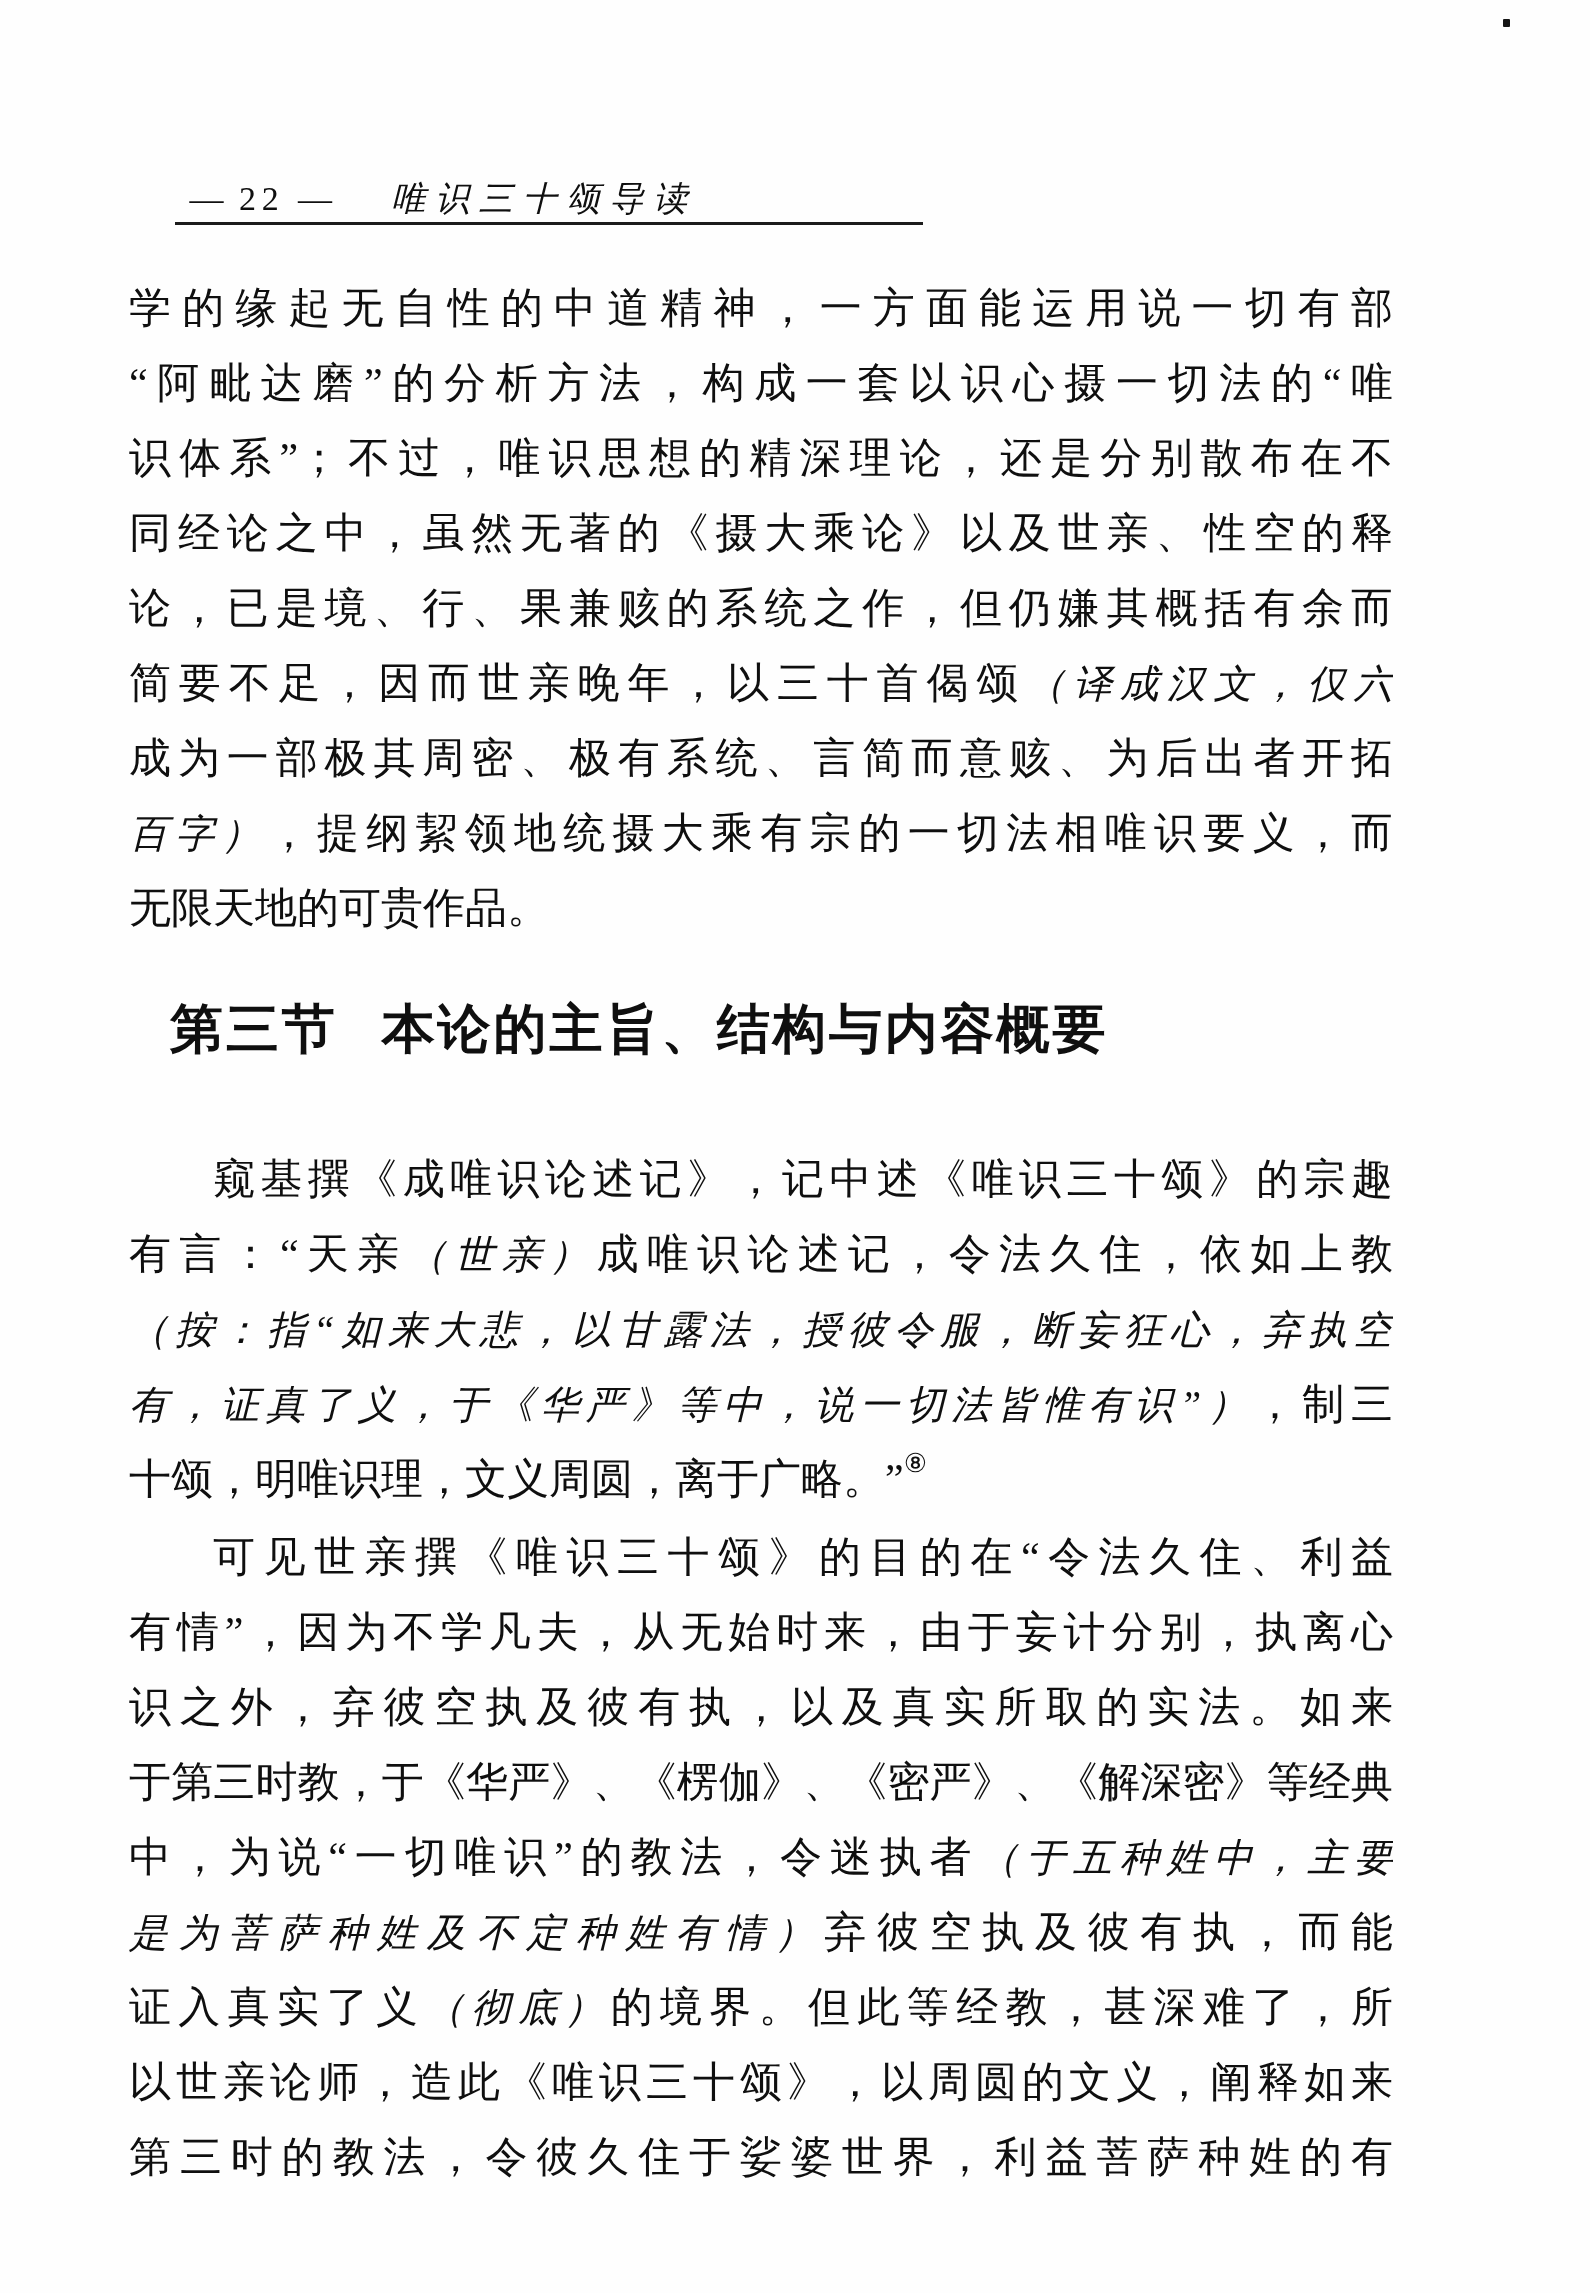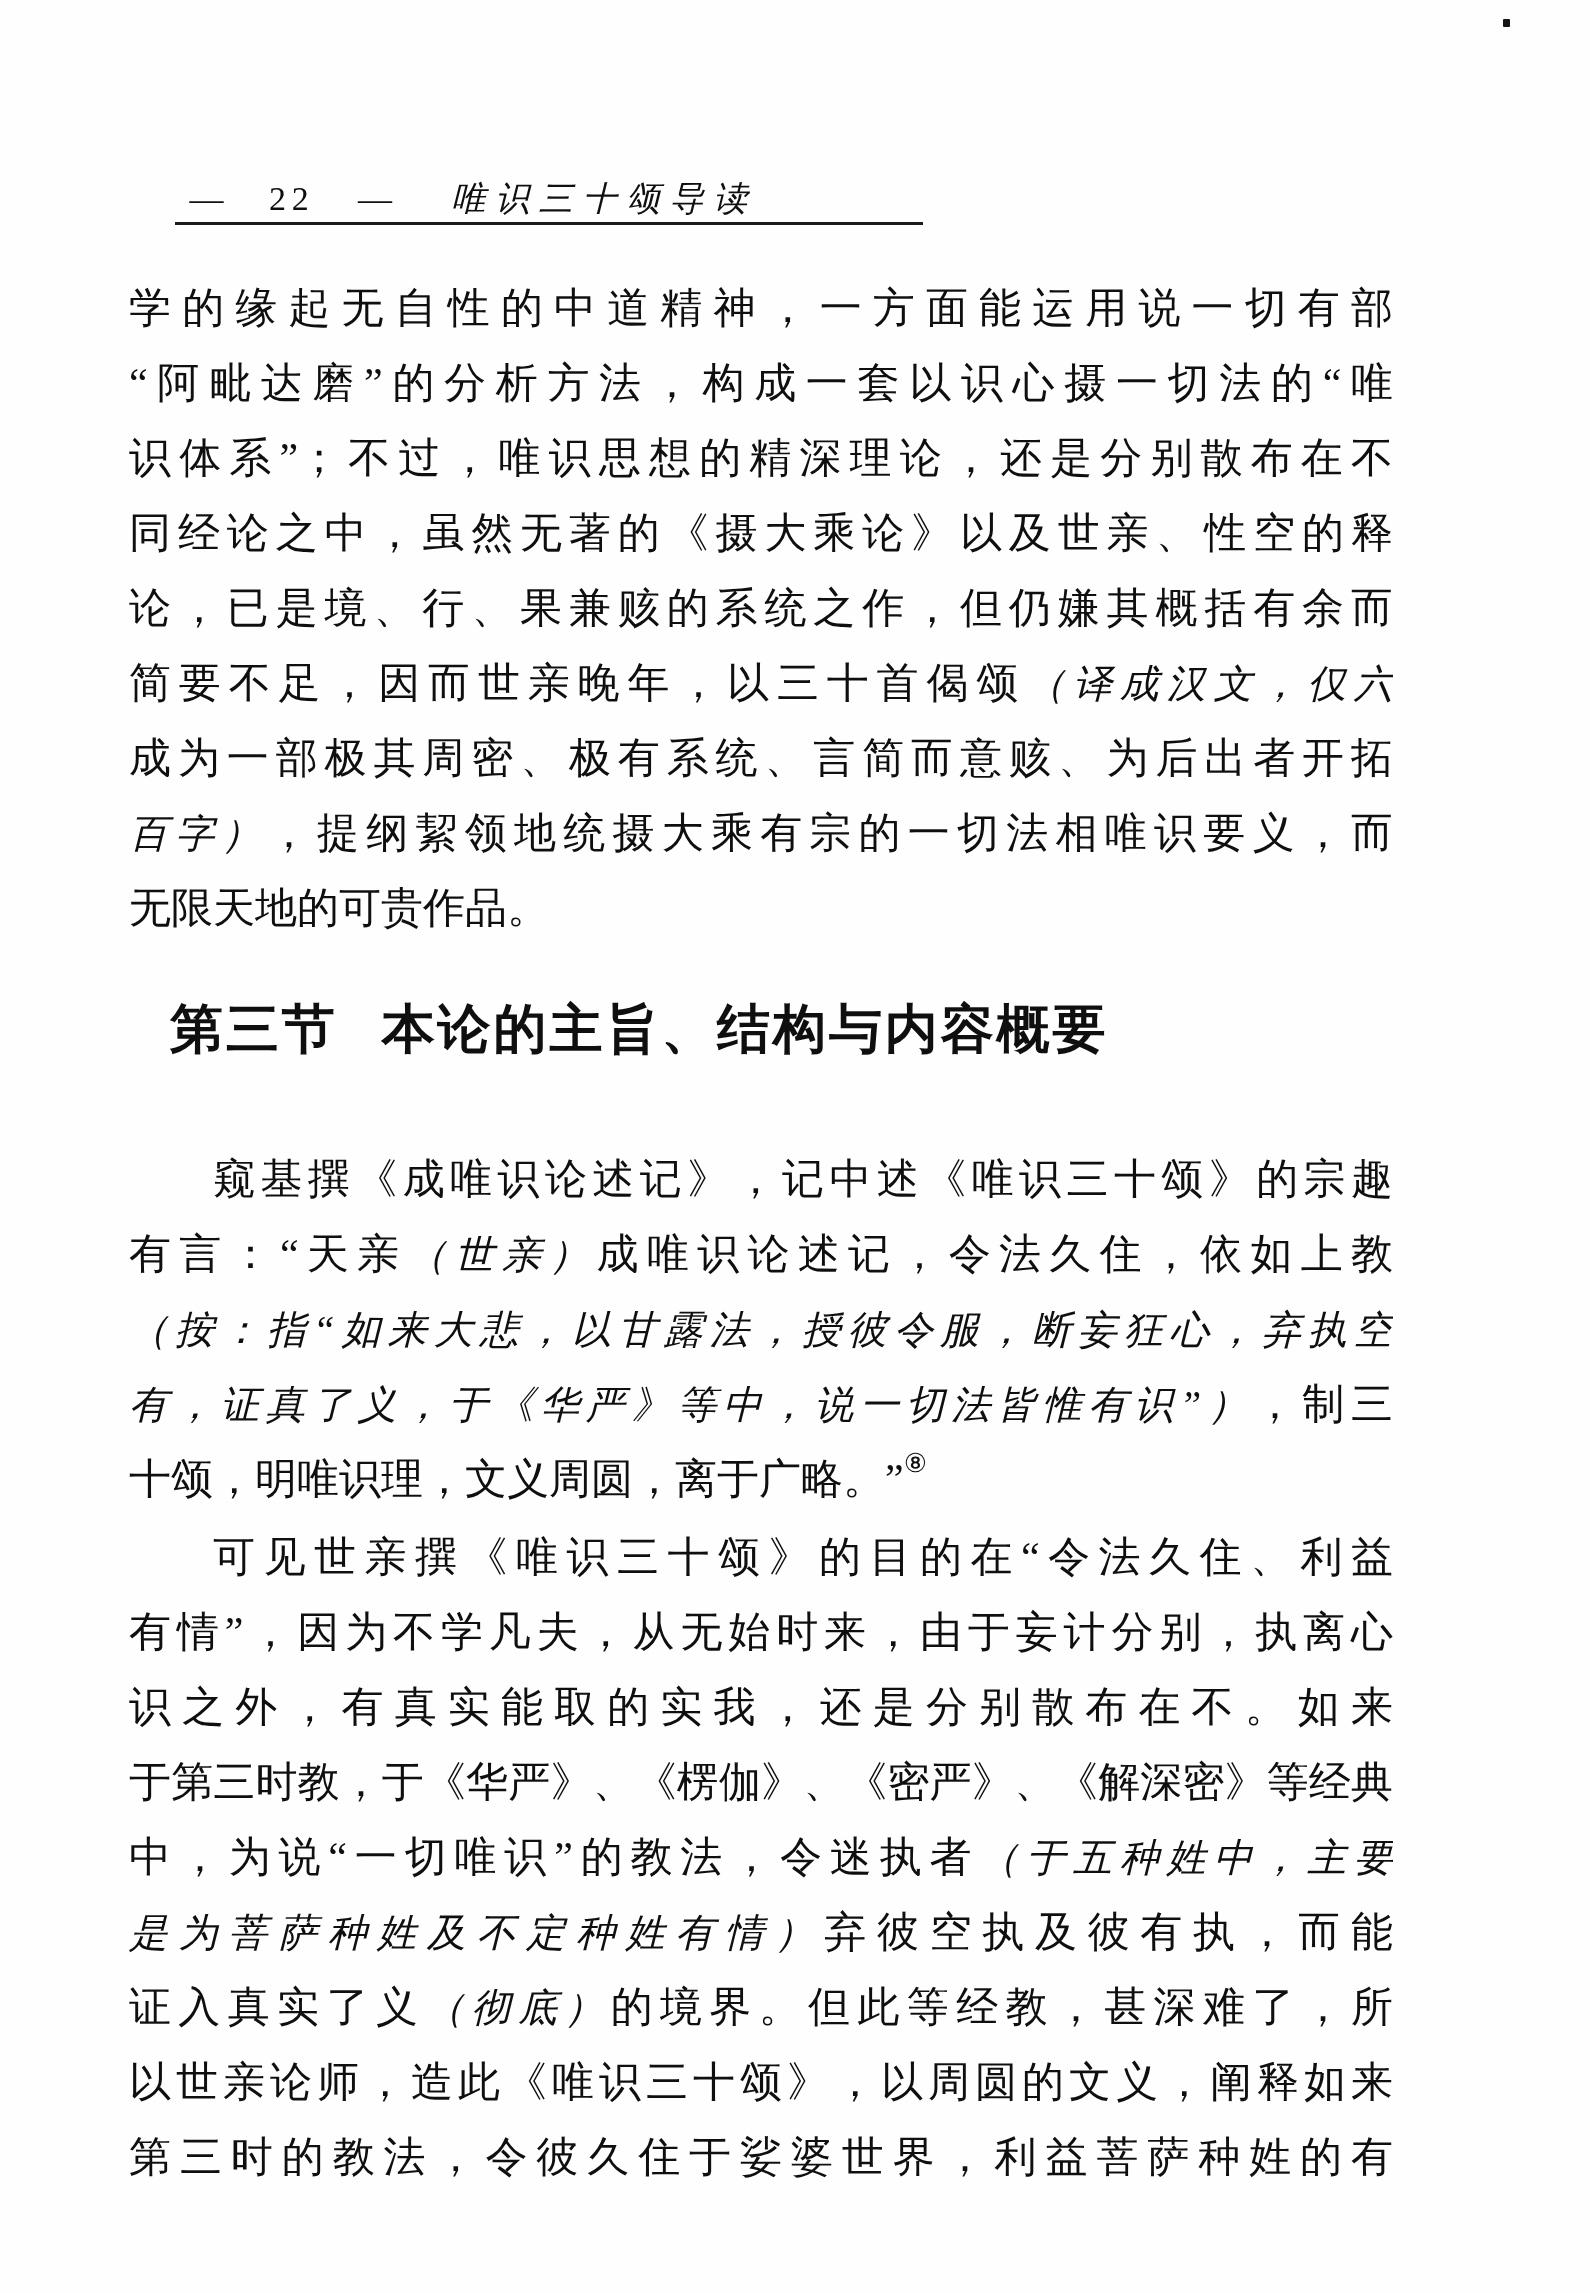--- a/index.html
+++ b/index.html
@@ -8,21 +8,21 @@
     overflow:hidden;color:#0f0f0f;
     font-family:"Liberation Serif","DejaVu Serif",serif;
   }
   .speck{position:absolute;left:1503px;top:19px;width:6.7px;height:7.6px;background:#151515;border-radius:1px;}
   .running-head{
     position:absolute;left:182px;top:178px;height:42px;
     display:flex;align-items:center;font-size:34px;letter-spacing:1.9px;
     white-space:nowrap;
   }
   .running-head .dash{margin:0 7.6px;}
-  .running-head .page-num{margin:0 36px;letter-spacing:5.7px;text-align:center;}
+  .running-head .page-num{margin:0 6px;letter-spacing:5.7px;text-align:center;}
   .running-head .book-title{margin-left:50px;letter-spacing:9.6px;font-style:italic;}
   .head-rule{position:absolute;left:175px;top:222px;width:748px;height:2.9px;background:#1c1c1c;}
   .body-text{position:absolute;left:0;top:0;width:1591px;height:2293px;}
   .paragraph{position:absolute;left:129px;width:1264px;}
   .paragraph-1{top:271px;}
   .paragraph-2{top:1142px;}
   .paragraph-3{top:1520px;}
   .text-line{
     height:75px;line-height:75px;font-size:42px;
     text-align:justify;text-align-last:justify;text-justify:inter-character;
@@ -69,21 +69,21 @@
       <div class="paragraph paragraph-2">
         <div class="text-line indent"><span class="song">窥基撰《成唯识论述记》，记中述《唯识三十颂》的宗趣</span></div>
         <div class="text-line"><span class="song">有言：“天亲</span><span class="kai">（世亲）</span><span class="song">成唯识论述记，令法久住，依如上教</span></div>
         <div class="text-line"><span class="kai">（按：指“如来大悲，以甘露法，授彼令服，断妄狂心，弃执空</span></div>
         <div class="text-line"><span class="kai">有，证真了义，于《华严》等中，说一切法皆惟有识”）</span><span class="song">，制三</span></div>
         <div class="text-line last"><span class="song">十颂，明唯识理，文义周圆，离于广略。”</span><sup class="fn-mark">⑧</sup></div>
       </div>
       <div class="paragraph paragraph-3">
         <div class="text-line indent"><span class="song">可见世亲撰《唯识三十颂》的目的在“令法久住、利益</span></div>
         <div class="text-line"><span class="song">有情”，因为不学凡夫，从无始时来，由于妄计分别，执离心</span></div>
-        <div class="text-line"><span class="song">识之外，有真实能取的实我，还是分别散布在不。如来</span></div>
+        <div class="text-line"><span class="song">识之外，弃彼空执及彼有执，以及真实所取的实法。如来</span></div>
         <div class="text-line"><span class="song">于第三时教，于《华严》、《楞伽》、《密严》、《解深密》等经典</span></div>
         <div class="text-line"><span class="song">中，为说“一切唯识”的教法，令迷执者</span><span class="kai">（于五种姓中，主要</span></div>
         <div class="text-line"><span class="kai">是为菩萨种姓及不定种姓有情）</span><span class="song">弃彼空执及彼有执，而能</span></div>
         <div class="text-line"><span class="song">证入真实了义</span><span class="kai">（彻底）</span><span class="song">的境界。但此等经教，甚深难了，所</span></div>
         <div class="text-line"><span class="song">以世亲论师，造此《唯识三十颂》，以周圆的文义，阐释如来</span></div>
         <div class="text-line"><span class="song">第三时的教法，令彼久住于娑婆世界，利益菩萨种姓的有</span></div>
       </div>
     </main>
 </div>
 

